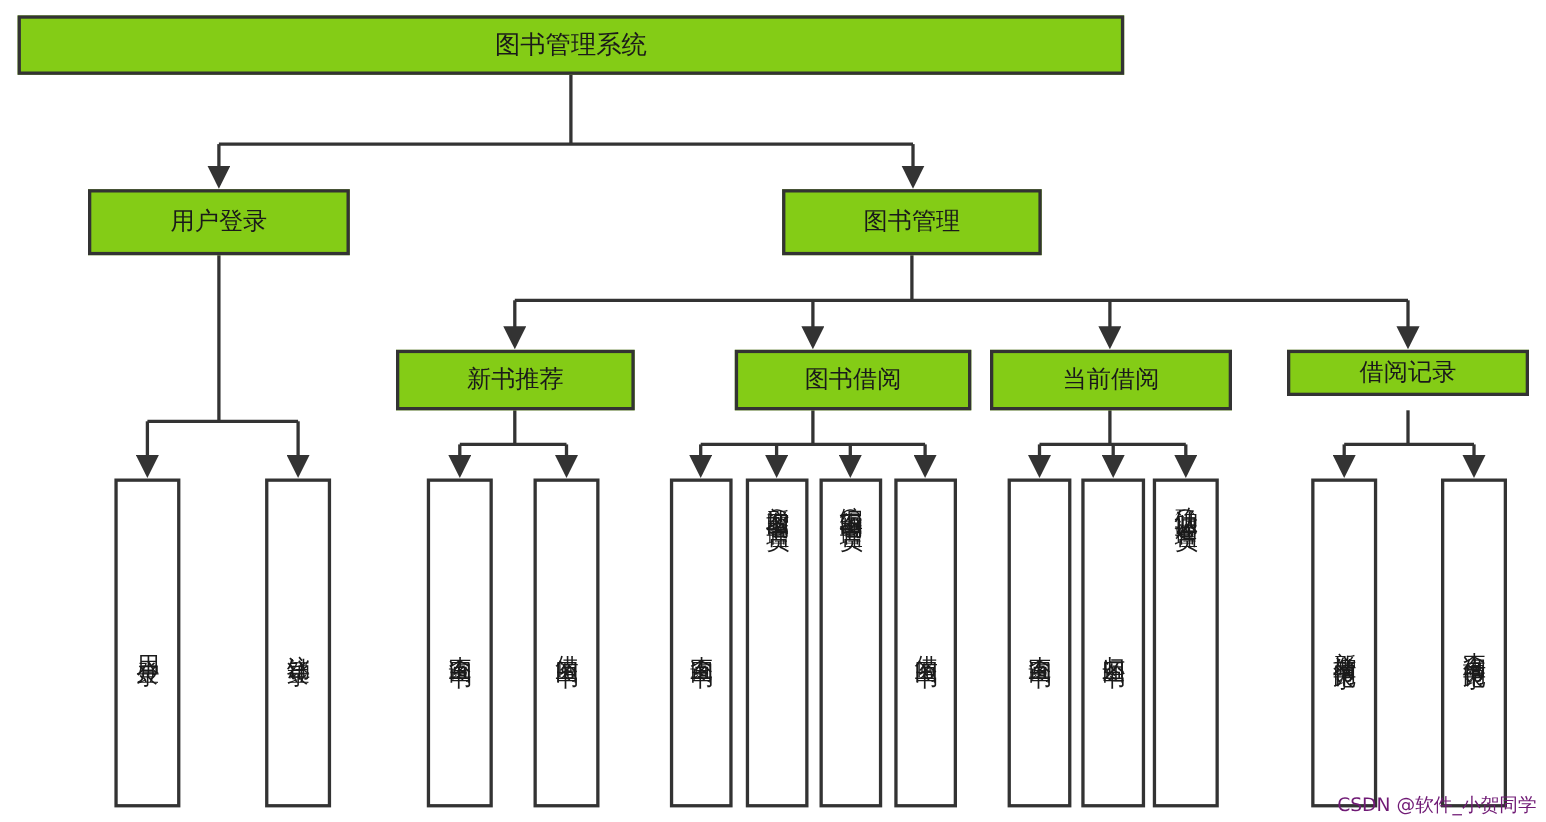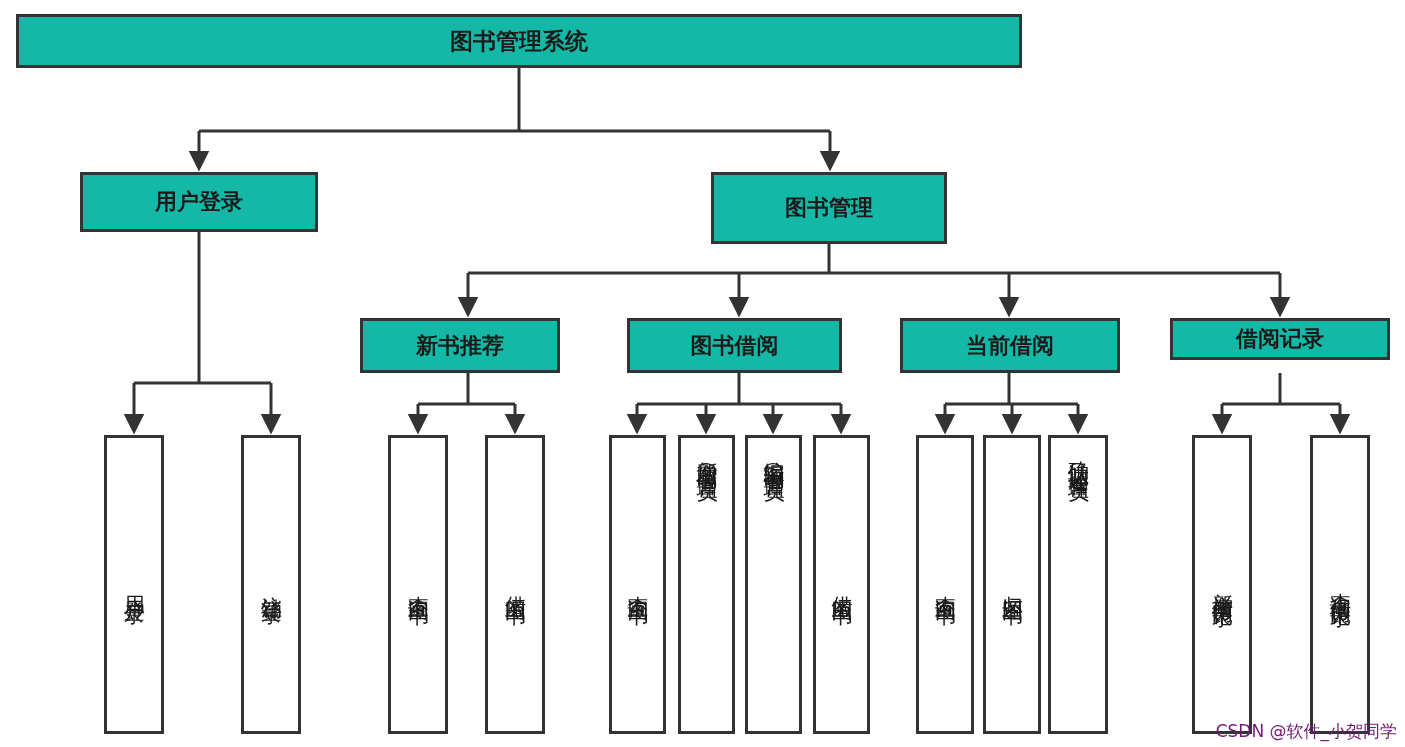--- a/index.html
+++ b/index.html
@@ -21,26 +21,25 @@
     position: absolute;
     left: 0;
     top: 0;
     width: 1405px;
     height: 747px;
   }
   .node-box {
     position: absolute;
     box-sizing: border-box;
     border: 3px solid #333333;
-    background: #14b8a6;
+    background: #84cc16;
     display: flex;
     align-items: center;
     justify-content: center;
     overflow: hidden;
-    font-weight: bold;
   }
   .node-label {
     font-size: 22px;
     color: #1a1a1a;
     line-height: 1.15;
     text-align: center;
     white-space: nowrap;
   }
   .node-root .node-label { font-size: 23px; }
   .leaf-box {
@@ -129,28 +128,28 @@
     </g>
   </svg>
 
   <div class="node-box node-root" style="left:16px; top:14px; width:1006px; height:54px;">
     <span class="node-label">图书管理系统</span>
   </div>
 
   <div class="node-box" style="left:80px; top:172px; width:238px; height:60px;">
     <span class="node-label">用户登录</span>
   </div>
-  <div class="node-box" style="left:711px; top:172px; width:236px; height:72px;">
+  <div class="node-box" style="left:711px; top:172px; width:236px; height:60px;">
     <span class="node-label">图书管理</span>
   </div>
 
-  <div class="node-box" style="left:360px; top:318px; width:200px; height:55px;">
+  <div class="node-box" style="left:360px; top:318px; width:217px; height:55px;">
     <span class="node-label">新书推荐</span>
   </div>
-  <div class="node-box" style="left:627px; top:318px; width:215px; height:55px;">
+  <div class="node-box" style="left:668px; top:318px; width:215px; height:55px;">
     <span class="node-label">图书借阅</span>
   </div>
   <div class="node-box" style="left:900px; top:318px; width:220px; height:55px;">
     <span class="node-label">当前借阅</span>
   </div>
   <div class="node-box" style="left:1170px; top:318px; width:220px; height:42px;">
     <span class="node-label">借阅记录</span>
   </div>
 
   <div class="leaf-box center-v" style="left:104px; top:435px; width:60px; height:299px;">

